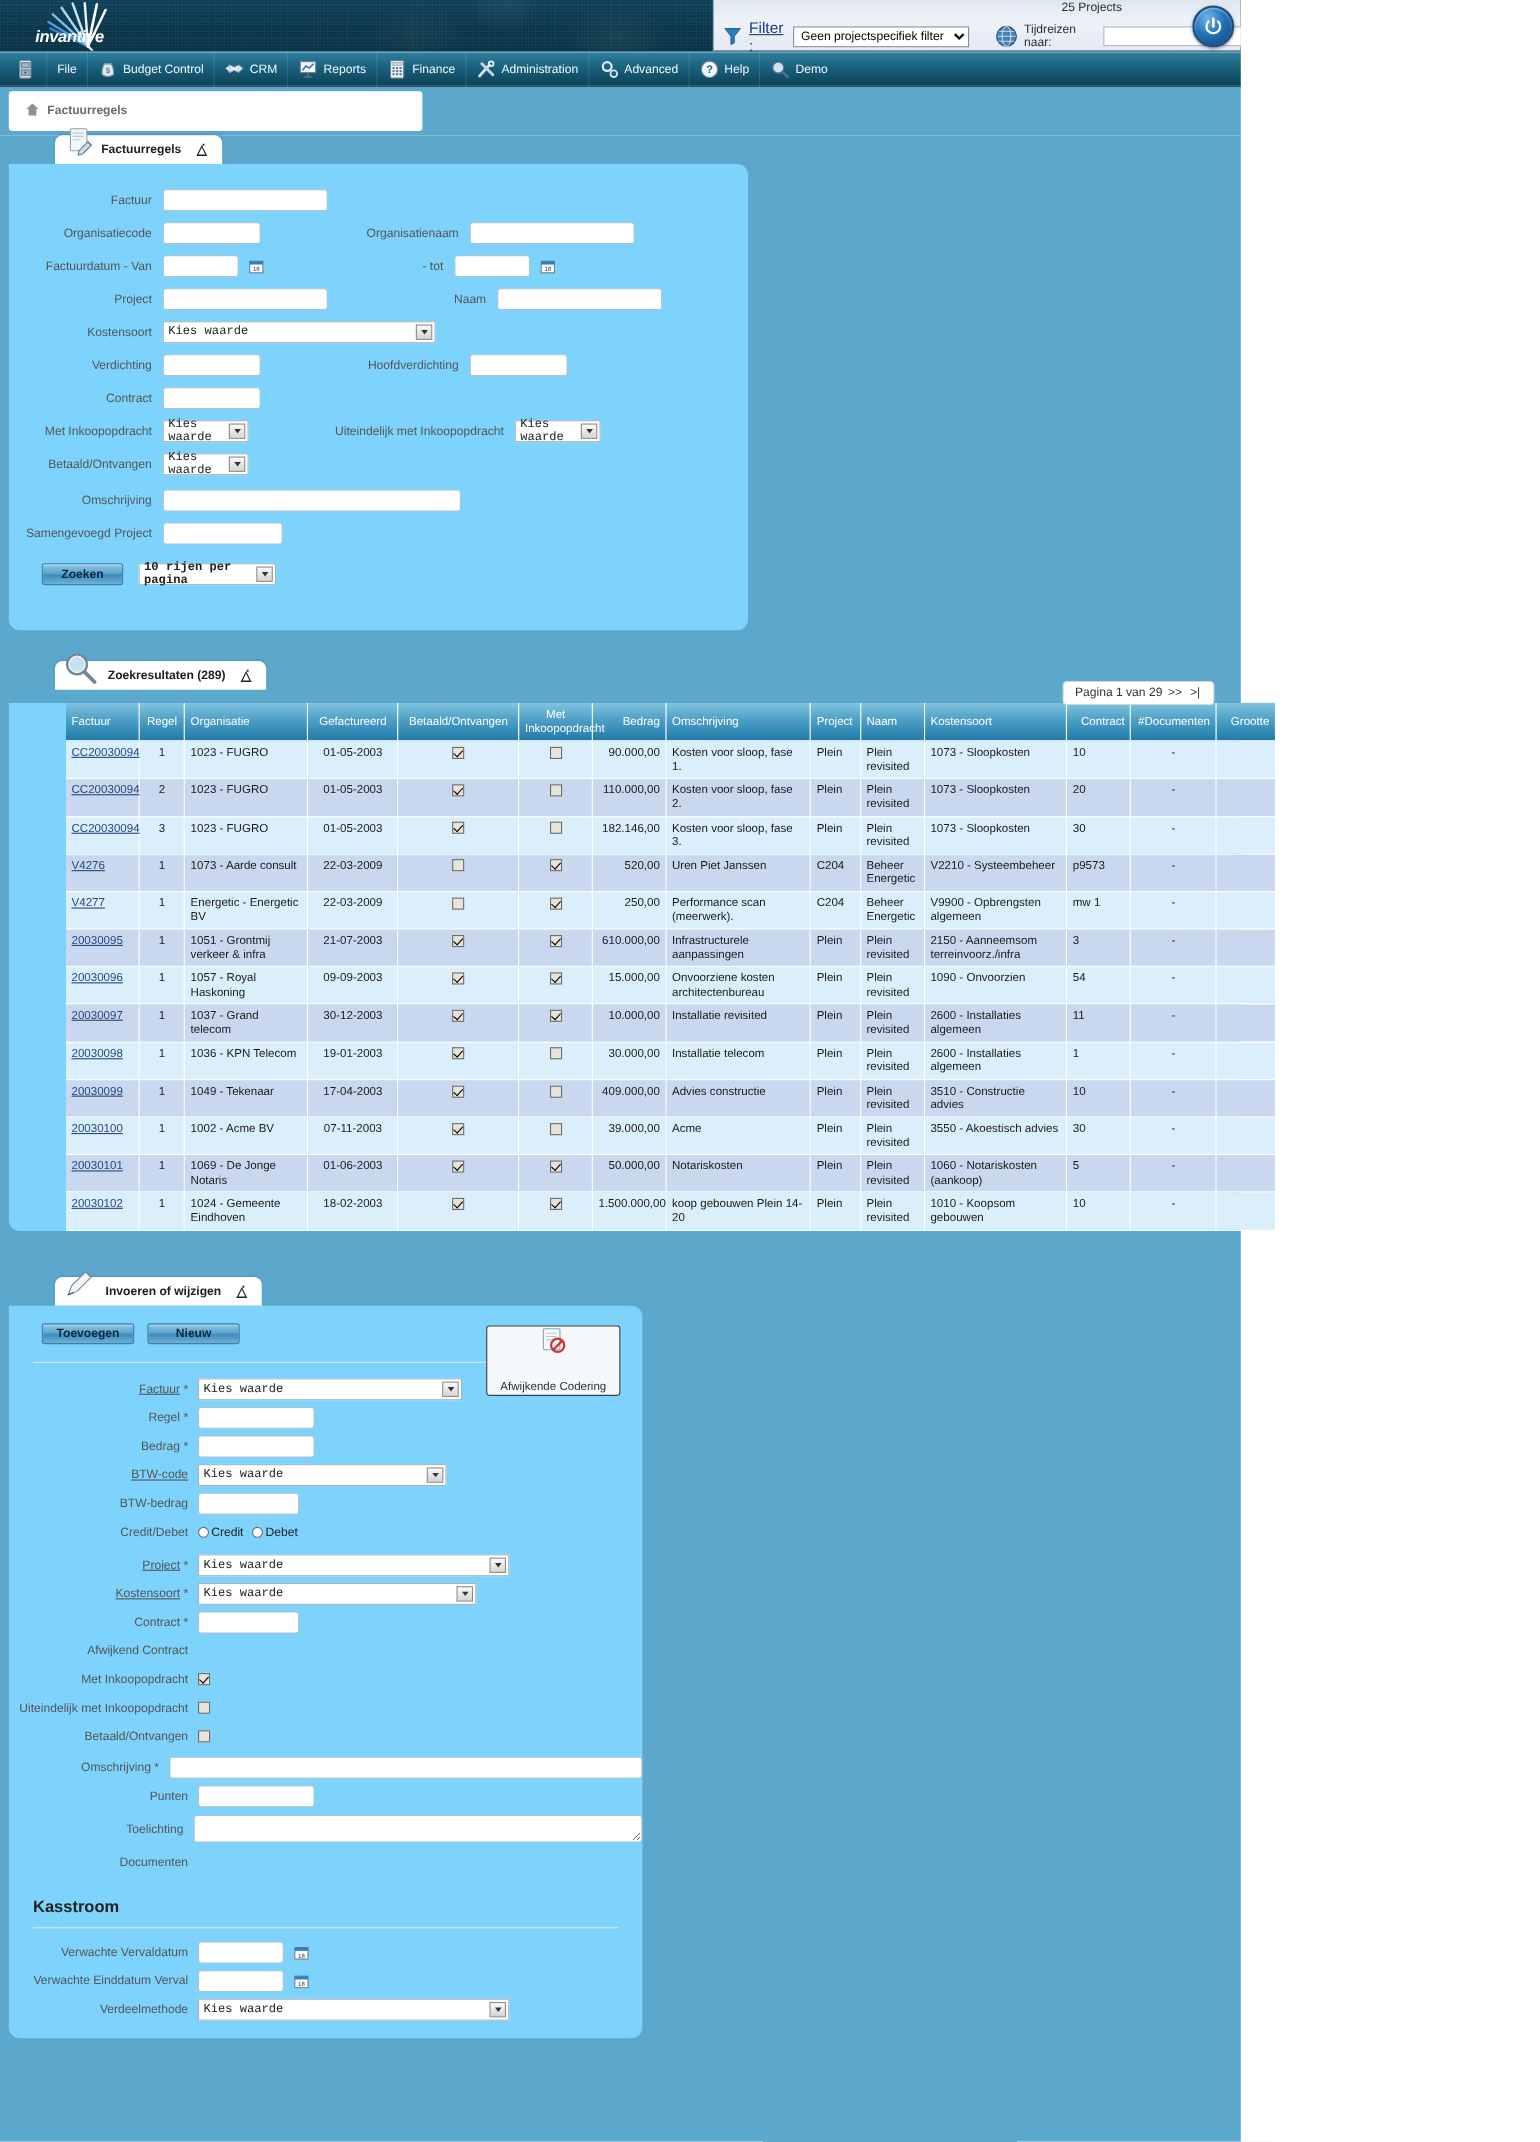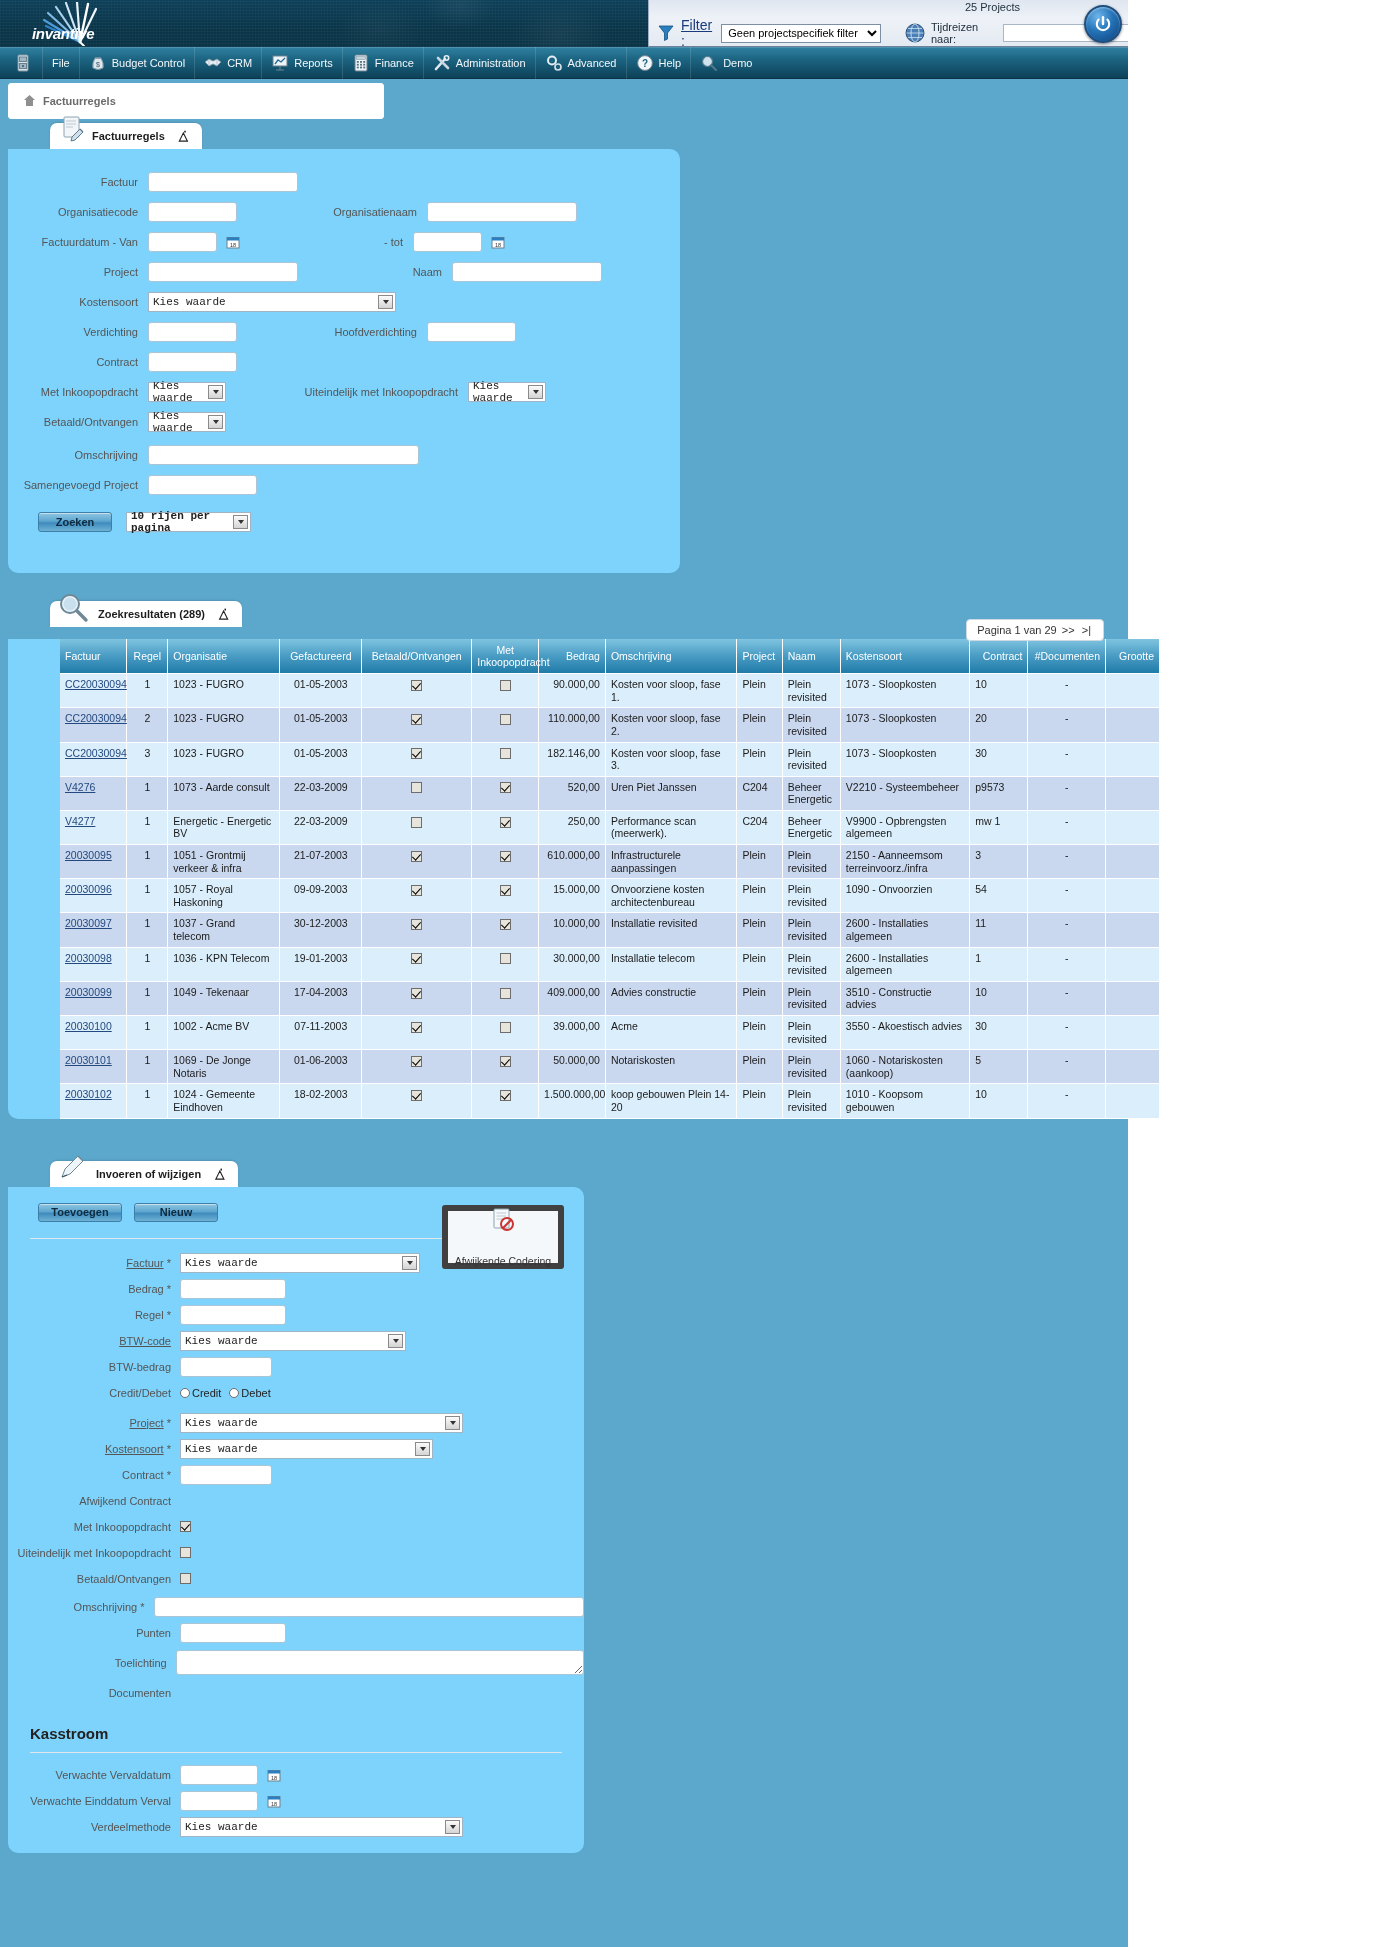--- a/index.html
+++ b/index.html
@@ -306,21 +306,21 @@
     border: 1px solid #3d7fa8; border-radius: 3px;
     color: #0d2a3e; font-size: 11px; font-weight: bold;
     text-align: center; line-height: 17px;
     box-shadow: inset 0 1px 0 rgba(255,255,255,0.5);
     cursor: pointer;
   }
   .codebox {
     position: absolute; right: 420px; top: 16px;
     width: 122px; height: 64px;
     background: #f4f8fb;
-    border: 6px solid #404040;
+    border: 1px solid #404040;
     border-radius: 3px;
     display: flex; flex-direction: column;
     align-items: center; justify-content: center; gap: 20px;
   }
   .codebox-label { font-size: 10.5px; color: #333; }
   .hr-soft { border: none; border-top: 1px solid #dfe7ec; margin: 16px 22px 14px 22px; }
   .erow { display: flex; align-items: center; margin-bottom: 6px; height: 20px; }
   .elbl {
     width: 172px; text-align: right; padding-right: 9px;
     font-size: 11px; color: #555; white-space: nowrap;
@@ -959,26 +959,26 @@
 
       <div class="erow">
         <div class="elbl"><u>Factuur</u> <span class="req">*</span></div>
         <div class="seldrop sd-w240">
           <span>Kies waarde</span>
           <span class="arrowbox"></span>
         </div>
       </div>
 
       <div class="erow">
+        <div class="elbl"><span>Regel</span> <span class="req">*</span></div>
+        <input class="txt" style="width: 106px;" type="text" value="">
+      </div>
+
+      <div class="erow">
         <div class="elbl"><span>Bedrag</span> <span class="req">*</span></div>
-        <input class="txt" style="width: 106px;" type="text" value="">
-      </div>
-
-      <div class="erow">
-        <div class="elbl"><span>Regel</span> <span class="req">*</span></div>
         <input class="txt" style="width: 106px;" type="text" value="">
       </div>
 
       <div class="erow">
         <div class="elbl"><u>BTW-code</u></div>
         <div class="seldrop" style="width:226px">
           <span>Kies waarde</span>
           <span class="arrowbox"></span>
         </div>
       </div>

